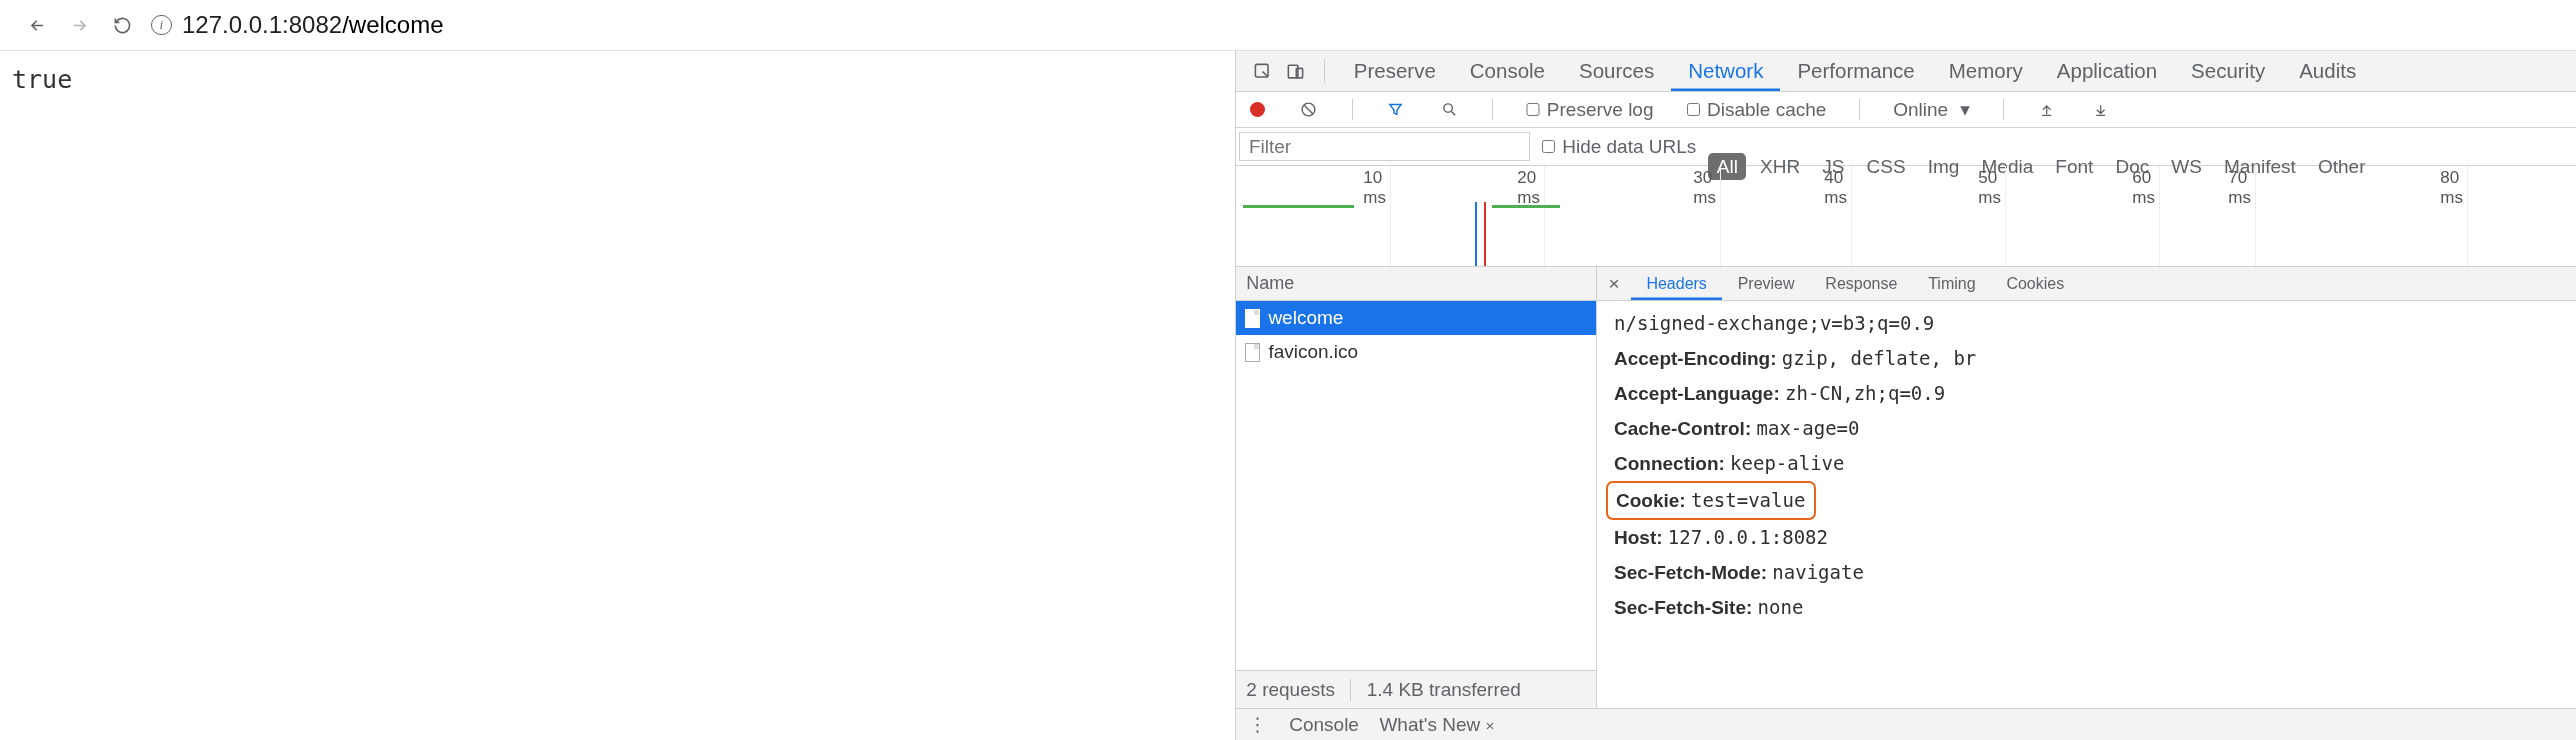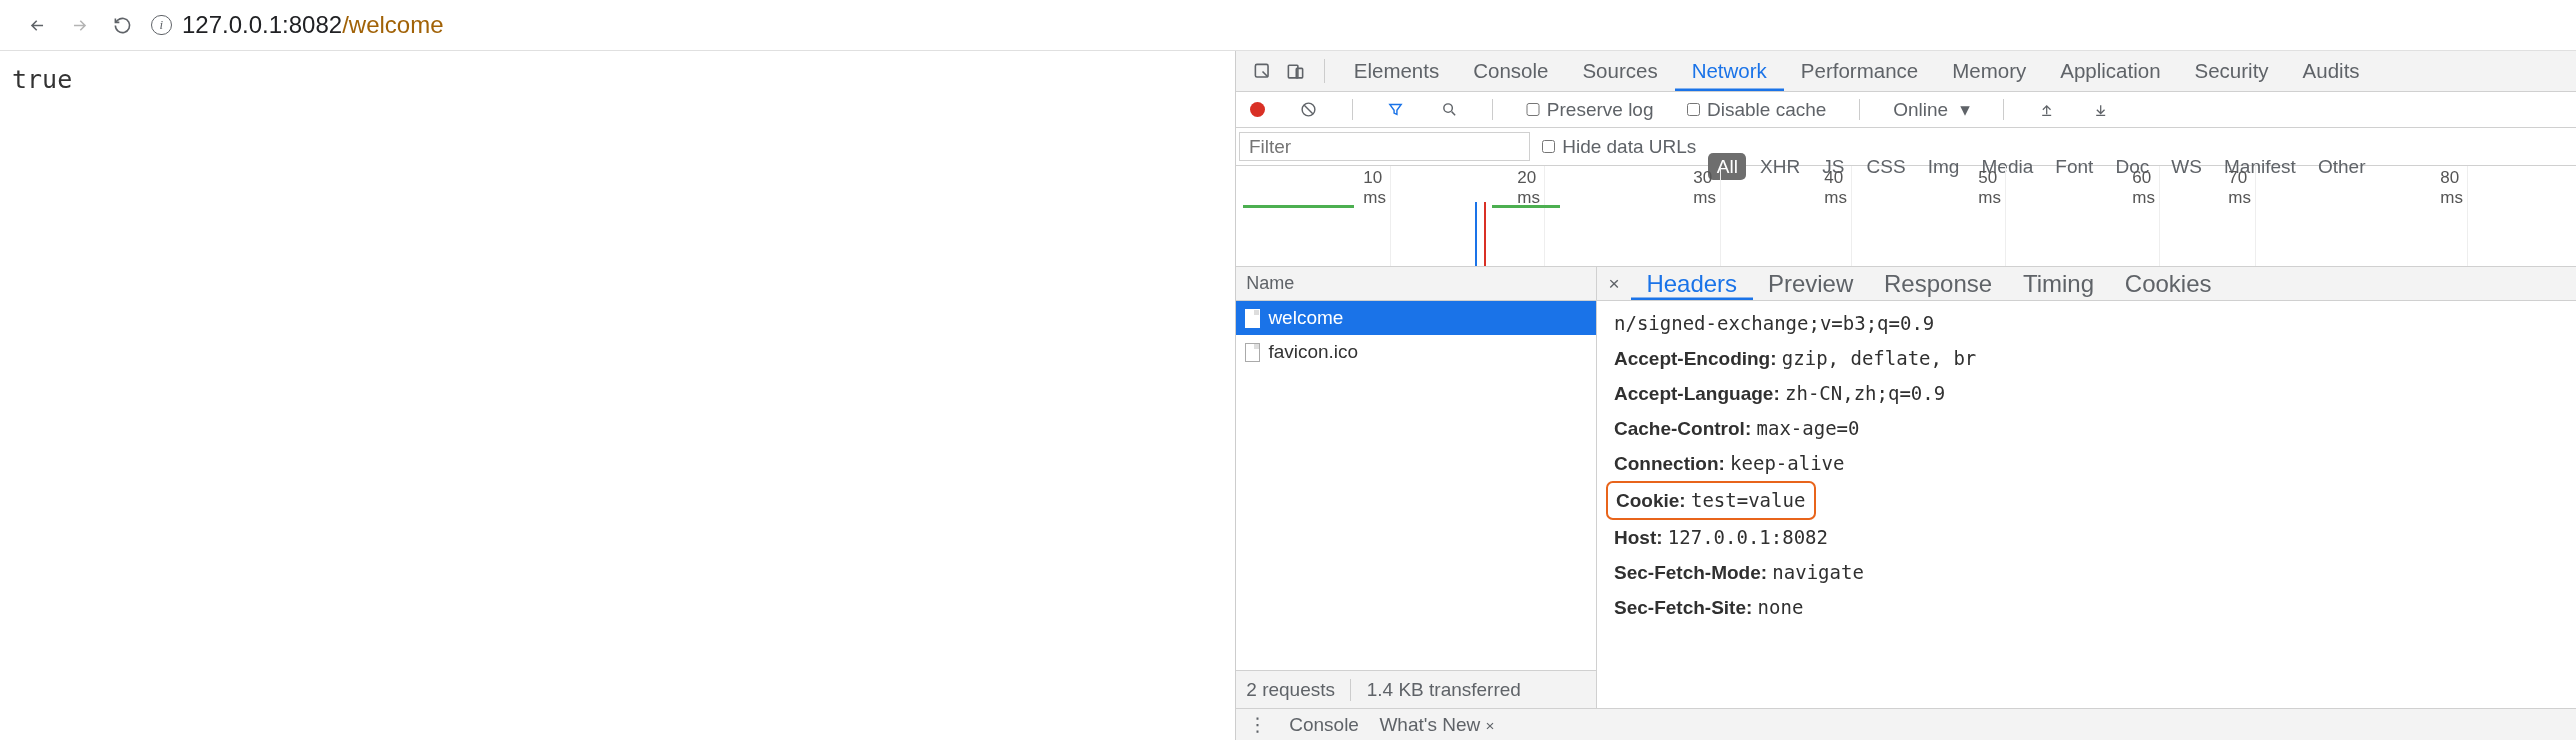--- a/index.html
+++ b/index.html
@@ -5,21 +5,21 @@
 * { box-sizing: border-box; margin: 0; padding: 0; }
 body { font-family: -apple-system, BlinkMacSystemFont, "Segoe UI", Arial, sans-serif; font-size: 11px; color: #333; background: #fff; width: 2576px; height: 740px; overflow: hidden; }
 
 
 .browser-toolbar { height: 51px; background: #fff; display: flex; align-items: center; gap: 15.4px; padding: 0 24px; border-bottom: 0.9px solid #e0e0e0; }
 .nav-btn { width: 27px; height: 27px; display: flex; align-items: center; justify-content: center; color: #5f6368; cursor: pointer; font-size: 19px; }
 .nav-disabled { color: #b4b4b4; }
 .url-bar { flex: 1; display: flex; align-items: center; gap: 10.3px; font-size: 24px; color: #202124; }
 .url-info-icon { width: 20.5px; height: 20.5px; border: 1.7px solid #5f6368; border-radius: 50%; display: flex; align-items: center; justify-content: center; font-size: 13px; color: #5f6368; font-family: Georgia, serif; font-style: italic; }
 .url-host { color: #202124; }
-.url-path { color: #a16207; }
+.url-path { color: #000000; }
 
 
 .main { display: flex; height: calc(100% - 51px); }
 .page-pane { width: 1235px; padding: 13.7px 12px; font-family: "Menlo","Consolas",monospace; font-size: 25px; }
 .devtools-pane { flex: 1; border-left: 0.9px solid #cdcdcd; display: flex; flex-direction: column; background: #fff; }
 
 
 .dt-tabs { height: 41px; display: flex; align-items: center; border-bottom: 0.9px solid #d0d0d0; padding: 0 10.3px; gap: 0; background: #f3f3f3; }
 .dt-tool-icon { width: 26px; height: 26px; display: flex; align-items: center; justify-content: center; color: #5f6368; margin: 0 3.4px; }
 .dt-tab-sep { width: 0.9px; height: 24px; background: #ccc; margin: 0 12px; }
@@ -60,21 +60,21 @@
 .req-icon { width: 15.4px; height: 19px; border: 0.9px solid #aaa; background: #fff; position: relative; }
 .req-icon::after { content: ""; position: absolute; top: 0; right: 0; width: 5.1px; height: 5.1px; background: #ddd; }
 .req-row.selected .req-icon { border-color: #fff; background: #fff; }
 .req-status { height: 38px; display: flex; align-items: center; gap: 15.4px; padding: 0 10.3px; font-size: 19px; color: #5f6368; border-top: 0.9px solid #d0d0d0; background: #f3f3f3; }
 .req-status-sep { width: 0.9px; height: 22px; background: #ccc; }
 
 
 .detail-pane { flex: 1; display: flex; flex-direction: column; min-width: 0; }
 .detail-tabs { height: 34px; display: flex; align-items: center; border-bottom: 0.9px solid #d0d0d0; gap: 0; background: #f3f3f3; }
 .detail-close { width: 34px; text-align: center; font-size: 19px; color: #5f6368; cursor: pointer; }
-.detail-tab { padding: 0 15.4px; height: 100%; display: flex; align-items: center; font-size: 24px; color: #5f6368; cursor: pointer; }
+.detail-tab { padding: 0 15.4px; height: 100%; display: flex; align-items: center; font-size: 16px; color: #5f6368; cursor: pointer; }
 .detail-tab.active { color: #1a73e8; box-shadow: inset 0 -2.6px 0 #1a73e8; }
 
 .detail-body { flex: 1; overflow: auto; padding: 5.1px 17px 10.3px 17px; }
 .hdr-line { font-size: 19px; line-height: 34px; color: #303030; white-space: nowrap; }
 .hdr-line b { font-weight: 700; }
 .hdr-line .mono { font-family: "Menlo","Consolas",monospace; }
 .hl-box { border: 2.6px solid #e8641b; border-radius: 6.8px; padding: 0 8.5px; margin-left: -8.5px; display: inline-block; }
 
 
 .drawer { height: 32px; border-top: 0.9px solid #d0d0d0; display: flex; align-items: center; gap: 20.5px; padding: 0 12px; font-size: 19px; color: #5f6368; background: #f3f3f3; }
@@ -124,21 +124,21 @@
           </svg>
       </div>
       <div class="dt-tool-icon">
         <svg width="19" height="19" viewBox="0 0 24 24" fill="none" stroke="#5f6368" stroke-width="2">
             <rect x="3" y="4" width="12" height="16" rx="1"></rect>
             <rect x="13" y="8" width="8" height="12" rx="1"></rect>
           </svg>
       </div>
       <div class="dt-tab-sep"></div>
       <div id="dt-tabs-host" style="display: flex; height: 100%;">
-          <div class="dt-tab">Elements</div>
+          <div class="dt-tab">Preserve</div>
           <div class="dt-tab">Console</div>
           <div class="dt-tab">Sources</div>
           <div class="dt-tab active">Network</div>
           <div class="dt-tab">Performance</div>
           <div class="dt-tab">Memory</div>
           <div class="dt-tab">Application</div>
           <div class="dt-tab">Security</div>
           <div class="dt-tab">Audits</div>
         </div>
     </div>

